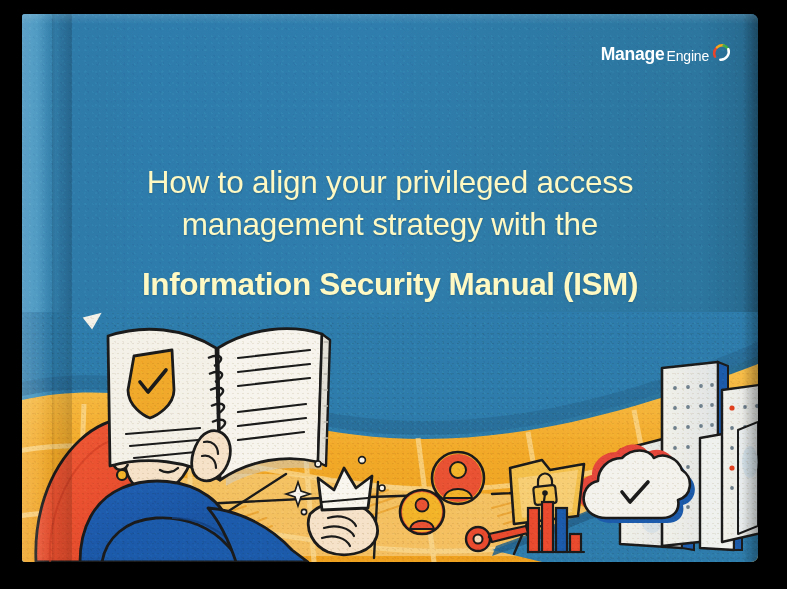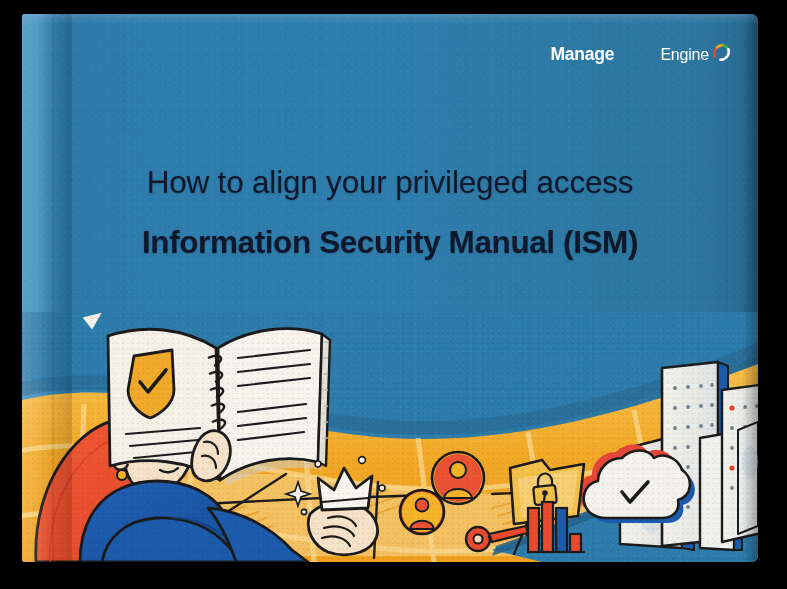--- a/index.html
+++ b/index.html
@@ -71,30 +71,30 @@
     background:linear-gradient(180deg,rgba(255,255,255,.12),rgba(255,255,255,0));
   }
 
   
   .logo{
     position:absolute;right:26px;top:28px;text-align:right;color:#fff;
     line-height:1;
   }
   .logo-row{display:flex;align-items:flex-end;justify-content:flex-end;gap:2px;}
   .logo-manage{font-size:17.5px;font-weight:700;letter-spacing:-.2px;}
-  .logo-engine{font-size:16px;font-weight:400;letter-spacing:-.2px;margin-left:44px;}
+  .logo-engine{font-size:14px;font-weight:400;letter-spacing:-.2px;}
   .logo-swoosh{display:inline-block;width:20px;height:20px;margin-left:1px;margin-bottom:1px;}
   .logo-product{
     font-size:27px;font-weight:700;letter-spacing:.3px;margin-top:5px;color:#f2f6f8;
   }
 
   
   .title-block{
     position:absolute;left:0;right:0;top:148px;text-align:center;
-    color:#0f172a;padding:0 54px;
+    color:#fef9c3;padding:0 54px;
   }
   .title-line{
     font-size:31.5px;font-weight:400;line-height:1.33;letter-spacing:-.2px;
     text-shadow:0 1px 2px rgba(0,0,0,.18);
   }
   .title-line.bold{font-weight:700;letter-spacing:-.4px;margin-top:18px;}
 
   
   .illus{position:absolute;left:0;right:0;bottom:0;height:250px;}
   .illus svg{display:block;width:100%;height:100%;}
@@ -426,20 +426,21 @@
 
           <path d="M62,6 L78,2 L70,16 Z" fill="#f3f1e8" stroke="#f3f1e8" stroke-width="1.6"></path>
 
         </g>
       </svg>
       <div class="scene-grain"></div>
     </div>
 
     <div class="title-block">
       <div class="title-line">How to align your privileged access</div>
+      <div class="title-line">management strategy with the</div>
       <div class="title-line bold">Information Security Manual (ISM)</div>
     </div>
 
     <div class="logo">
       <div class="logo-row">
         <span class="logo-manage">Manage</span>
           <span class="logo-engine">Engine</span>
         <span class="logo-swoosh">
           <svg viewBox="0 0 24 24" xmlns="http://www.w3.org/2000/svg">
             <path d="M3.5 17.5 A9.5 9.5 0 0 1 6 6.5" fill="none" stroke="#e8432b" stroke-width="3" stroke-linecap="round"></path>

